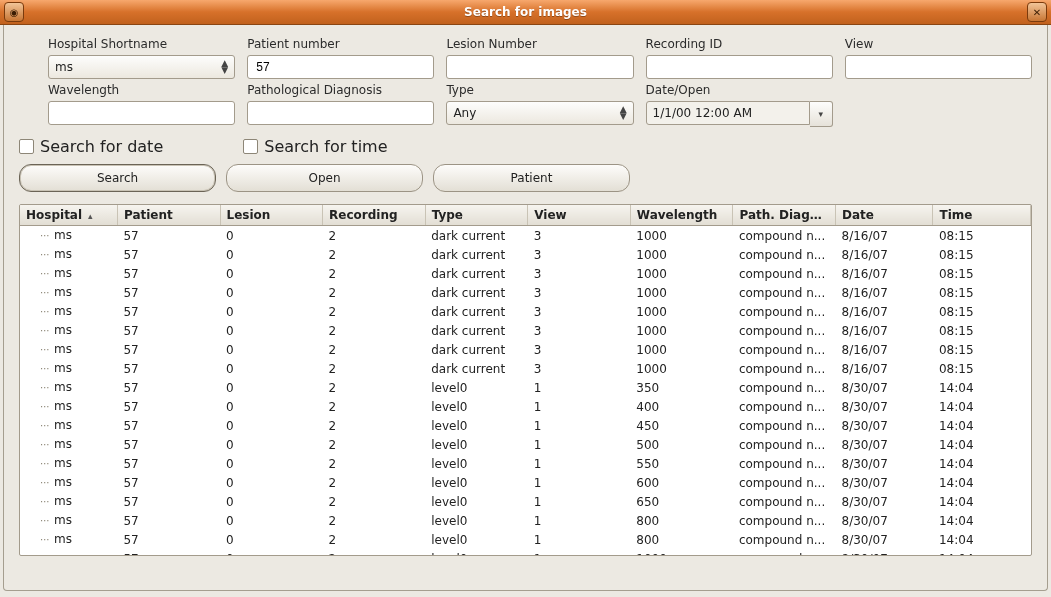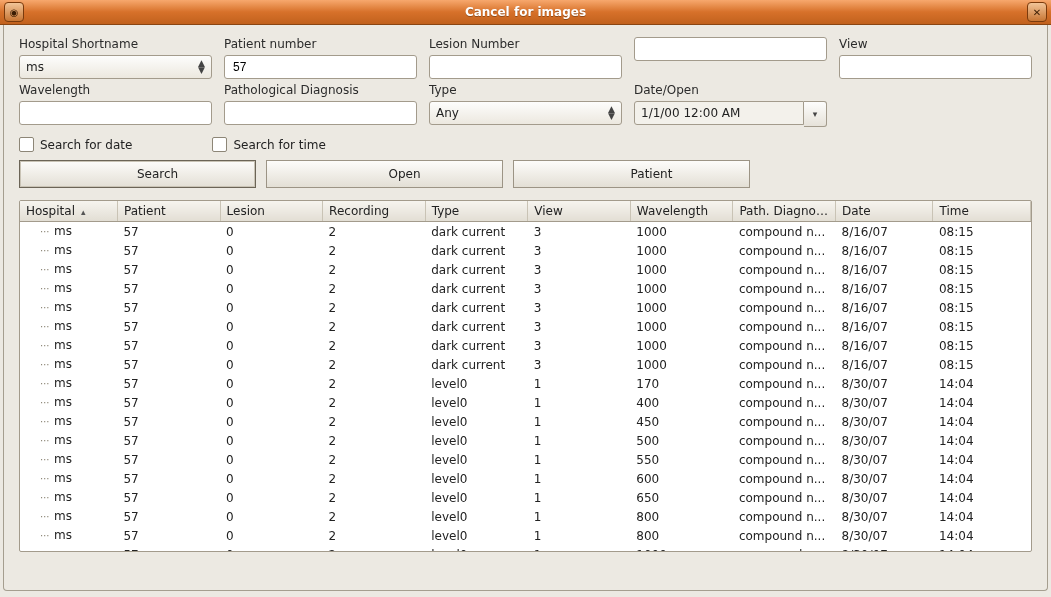--- a/index.html
+++ b/index.html
@@ -51,20 +51,21 @@
     border-radius: 0 0 4px 4px;
     padding: 12px 15px 10px 15px;
     box-sizing: border-box;
   }
 
   
   .form-row {
     display: flex;
     gap: 12px;
     margin-bottom: 4px;
+    margin-left: 29px;
   }
   .field {
     flex: 1;
     display: flex;
     flex-direction: column;
   }
   .field label {
     font-size: 12px;
     margin-bottom: 4px;
     color: #2b2b2b;
@@ -110,46 +111,45 @@
   }
 
   
   .check-row {
     display: flex;
     gap: 80px;
     margin: 10px 0 8px 0;
   }
   .check {
     display: flex; align-items: center; gap: 6px;
-    font-size: 12px;
+    font-size: 16px;
   }
   .check .box {
     width: 13px; height: 13px;
     border: 1px solid #8d8677;
     background: #fff;
     border-radius: 2px;
   }
 
   
   .btn-row {
     display: flex;
     gap: 10px;
     margin-bottom: 12px;
   }
   .btn {
     flex: 1;
     max-width: 195px;
     height: 26px;
     border: 1px solid #9c9485;
-    border-radius: 0;
+    border-radius: 12px;
     background: linear-gradient(to bottom, #fdfcfa, #e3dfd5);
     display: flex; align-items: center; justify-content: center;
     font-size: 12px;
     cursor: default;
-    padding-left: 40px;
   }
   .btn.primary {
     border-color: #6b6456;
     box-shadow: 0 0 0 1px #c9c3b5 inset;
   }
 
   
   .results-outer {
     border: 1px solid #a39b8c;
     background: #fff;
@@ -179,21 +179,21 @@
     border-collapse: collapse;
     width: 100%;
     table-layout: fixed;
   }
   table.results thead th {
     position: sticky; top: 0;
     background: linear-gradient(to bottom,#f6f4ef,#e2ded4);
     border-right: 1px solid #c9c3b5;
     border-bottom: 1px solid #a39b8c;
     text-align: left;
-    font-weight: normal;
+    font-weight: bold;
     font-size: 12px;
     padding: 3px 6px;
     white-space: nowrap;
     overflow: hidden;
     text-overflow: ellipsis;
   }
   table.results thead th .sort {
     font-size: 9px; margin-left: 6px; color: #555;
   }
   table.results td {
@@ -211,21 +211,21 @@
     color: #8a8373; font-size: 10px; margin-right: 4px;
   }
 </style>
 </head>
 <body>
 
 <div class="titlebar">
   <div class="wm-btn wm-left">
     <span>◉</span>
   </div>
-  <div class="title-text">Cancel for images</div>
+  <div class="title-text">Search for images</div>
   <div class="wm-btn wm-right">
     <span>✕</span>
   </div>
 </div>
 
 <div class="window-body">
 
   <div class="form-row">
     <div class="field">
       <label>Hospital Shortname</label>
@@ -243,20 +243,21 @@
         <input value="57" style="">
       </div>
     </div>
     <div class="field">
       <label>Lesion Number</label>
       <div class="ctl input">
         <input value="" style="">
       </div>
     </div>
     <div class="field">
+      <label>Recording ID</label>
       <div class="ctl input">
         <input value="" style="">
       </div>
     </div>
     <div class="field">
       <label>View</label>
       <div class="ctl input">
         <input value="" style="">
       </div>
     </div>
@@ -448,21 +449,21 @@
               <td>8/16/07</td>
               <td>08:15</td>
             </tr>
             <tr>
               <td class="tree"><span class="tree-glyph">⋯</span>ms</td>
               <td>57</td>
               <td>0</td>
               <td>2</td>
               <td>level0</td>
               <td>1</td>
-              <td>170</td>
+              <td>350</td>
               <td>compound n...</td>
               <td>8/30/07</td>
               <td>14:04</td>
             </tr>
             <tr>
               <td class="tree"><span class="tree-glyph">⋯</span>ms</td>
               <td>57</td>
               <td>0</td>
               <td>2</td>
               <td>level0</td>

